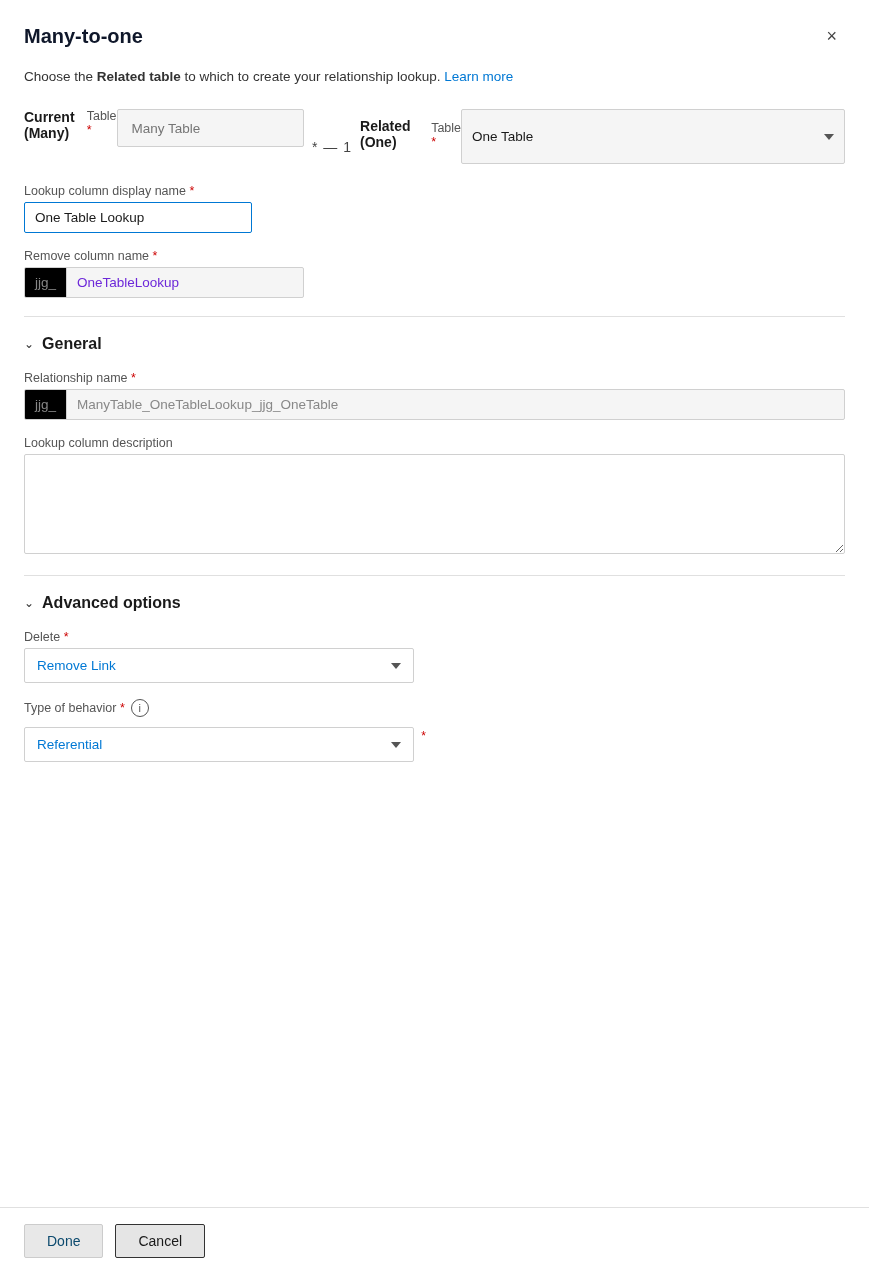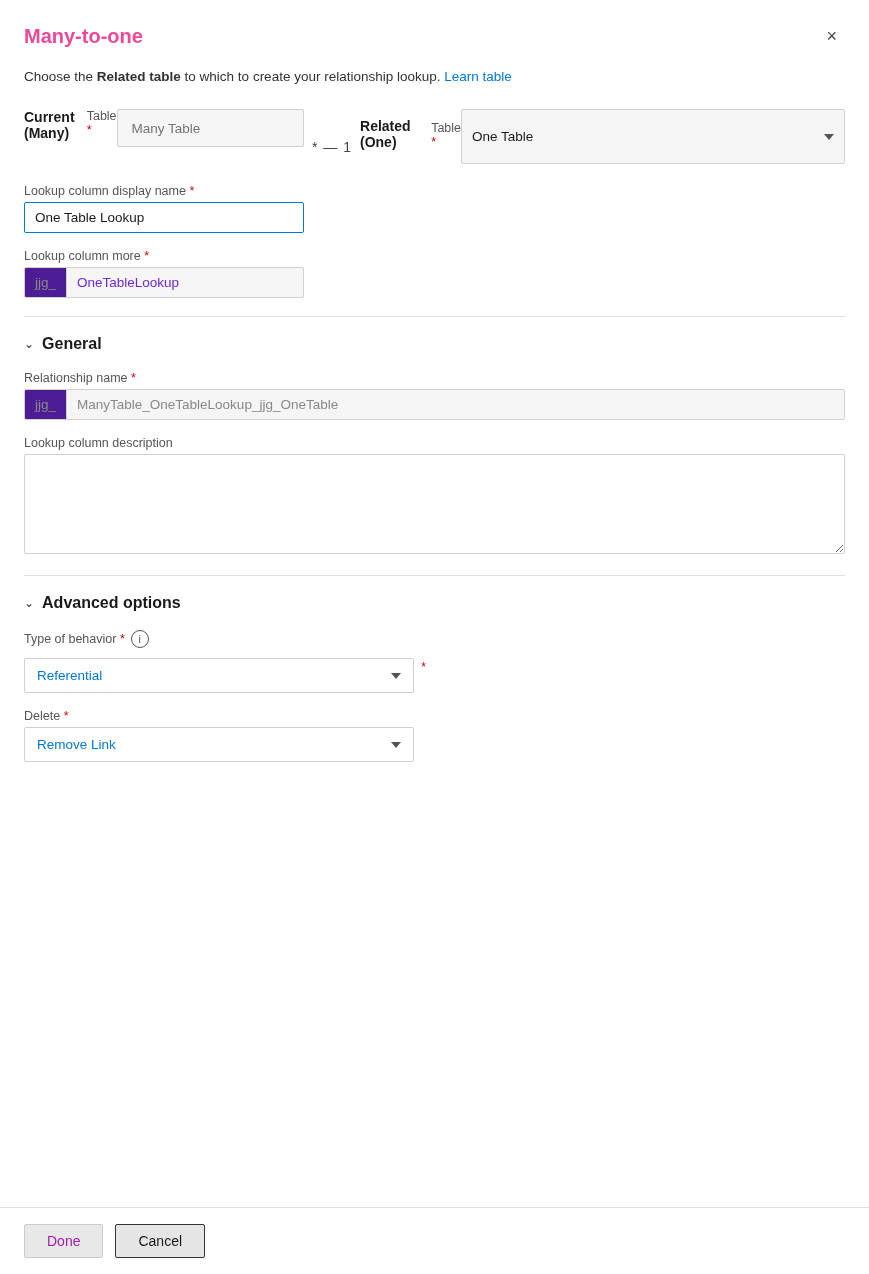--- a/index.html
+++ b/index.html
@@ -24,21 +24,21 @@
     .dialog-header {
       display: flex;
       justify-content: space-between;
       align-items: center;
       padding: 22px 24px 16px 24px;
       border-bottom: none;
     }
     .dialog-title {
       font-size: 20px;
       font-weight: 600;
-      color: #ec4899;
+      color: #0f172a;
     }
     .close-btn {
       background: none;
       border: none;
       cursor: pointer;
       font-size: 18px;
       color: #444;
       padding: 4px 8px;
       border-radius: 2px;
     }
@@ -118,21 +118,21 @@
     }
     .prefix-input-row {
       display: flex;
       align-items: stretch;
       border: 1px solid #d0d0d0;
       border-radius: 2px;
       background: #f5f5f5;
       overflow: hidden;
     }
     .prefix-box {
-      background: #4c1d95;
+      background: #000000;
       border-right: 1px solid #d0d0d0;
       padding: 7px 10px;
       font-size: 13.5px;
       color: #888;
       white-space: nowrap;
       display: flex;
       align-items: center;
     }
     .prefix-value {
       padding: 7px 10px;
@@ -160,21 +160,21 @@
     }
     .section-toggle-label {
       font-size: 16px;
       font-weight: 600;
       color: #1a1a1a;
     }
     .form-field {
       margin-bottom: 16px;
     }
     .lookup-display-name-input {
-      width: 280px;
+      width: 228px;
       border: 1px solid #0078d4;
       border-radius: 2px;
       padding: 7px 10px;
       font-size: 13.5px;
       color: #1a1a1a;
       background: #fff;
       outline: none;
     }
     .relationship-name-row {
       display: flex;
@@ -244,21 +244,21 @@
       padding: 16px 24px;
       border-top: 1px solid #e0e0e0;
       background: #fff;
     }
     .btn-done {
       padding: 8px 22px;
       background: #e8e8e8;
       border: 1px solid #ccc;
       border-radius: 2px;
       font-size: 14px;
-      color: #a21caf;
+      color: #0c4a6e;
       cursor: not-allowed;
     }
     .btn-cancel {
       padding: 8px 22px;
       background: #e5e5e5;
       border: 1px solid #333;
       border-radius: 2px;
       font-size: 14px;
       color: #1a1a1a;
       cursor: pointer;
@@ -289,21 +289,21 @@
 <div class="dialog">
 
   <div class="dialog-header">
     <span class="dialog-title">Many-to-one</span>
     <button class="close-btn">×</button>
   </div>
 
   <div class="dialog-body">
 
     <p class="intro-text">
-      <span>Choose the </span><span class="bold">Related table</span><span> to which to create your relationship lookup.</span> <a class="link" href="#">Learn table</a>
+      <span>Choose the </span><span class="bold">Related table</span><span> to which to create your relationship lookup.</span> <a class="link" href="#">Learn more</a>
     </p>
 
     <div class="tables-row">
 
       <div class="table-col table-col-many">
         <div class="col-heading">Current (Many)</div>
         <div class="field-label">
           <span>Table</span> <span class="required">*</span>
         </div>
         <input class="text-input disabled-look" type="text" readonly="" placeholder="Many Table" style="">
@@ -327,21 +327,21 @@
 
     <div class="form-field">
       <div class="field-label">
         <span>Lookup column display name</span> <span class="required">*</span>
       </div>
       <input class="lookup-display-name-input" type="text" value="One Table Lookup" style="">
     </div>
 
     <div class="form-field">
       <div class="field-label">
-        <span>Lookup column more</span> <span class="required">*</span>
+        <span>Remove column name</span> <span class="required">*</span>
       </div>
       <div class="prefix-input-row" style="width:280px;">
         <div class="prefix-box">jjg_</div>
         <div class="prefix-value">OneTableLookup</div>
       </div>
     </div>
 
     <hr class="section-divider">
 
     <div class="section-toggle">
@@ -362,47 +362,47 @@
     <div class="form-field">
       <div class="field-label">Lookup column description</div>
       <textarea class="description-textarea" style=""></textarea>
     </div>
 
     <hr class="section-divider">
 
     <div class="section-toggle">
       <span class="chevron-icon">⌄</span>
       <span class="section-toggle-label">Advanced options</span>
+    </div>
+
+    <div class="form-field">
+      <div class="field-label">
+        <span>Delete</span> <span class="required">*</span>
+      </div>
+      <div class="delete-dropdown">
+        <span>Remove Link</span>
+        <span class="chevron-down"></span>
+      </div>
     </div>
 
     <div class="form-field">
       <div class="field-label-row">
         <span class="field-label" style="margin-bottom:0;">
           <span>Type of behavior</span> <span class="required">*</span>
         </span>
         <span class="info-icon">i</span>
       </div>
       <div style="position:relative; display:inline-block; margin-top:6px;">
         <div class="behavior-dropdown">
           <span>Referential</span>
           <span class="chevron-down"></span>
         </div>
         <span style="color:#c00; position:absolute; right:-12px; top:2px; font-size:12px;">*</span>
       </div>
     </div>
 
-    <div class="form-field">
-      <div class="field-label">
-        <span>Delete</span> <span class="required">*</span>
-      </div>
-      <div class="delete-dropdown">
-        <span>Remove Link</span>
-        <span class="chevron-down"></span>
-      </div>
-    </div>
-
   </div>
 
   <div class="dialog-footer">
     <button class="btn-done" disabled="">Done</button>
     <button class="btn-cancel">Cancel</button>
   </div>
 </div>
 
 </body></html>

